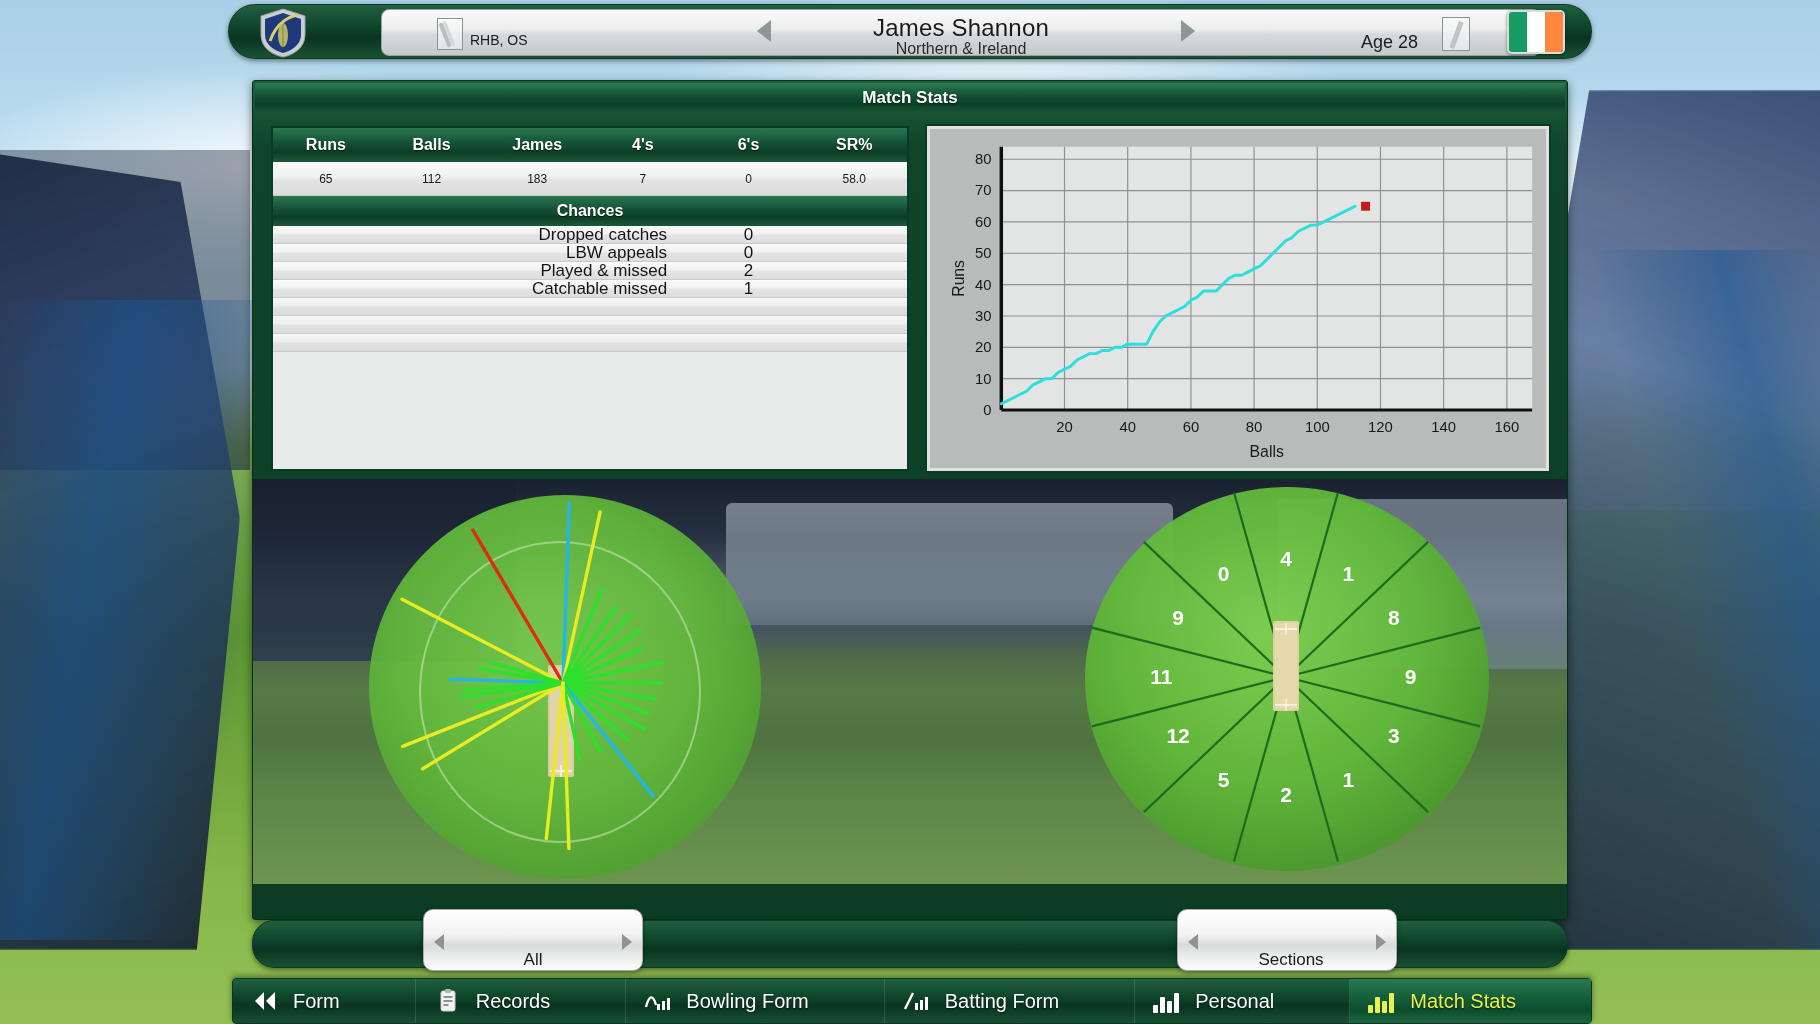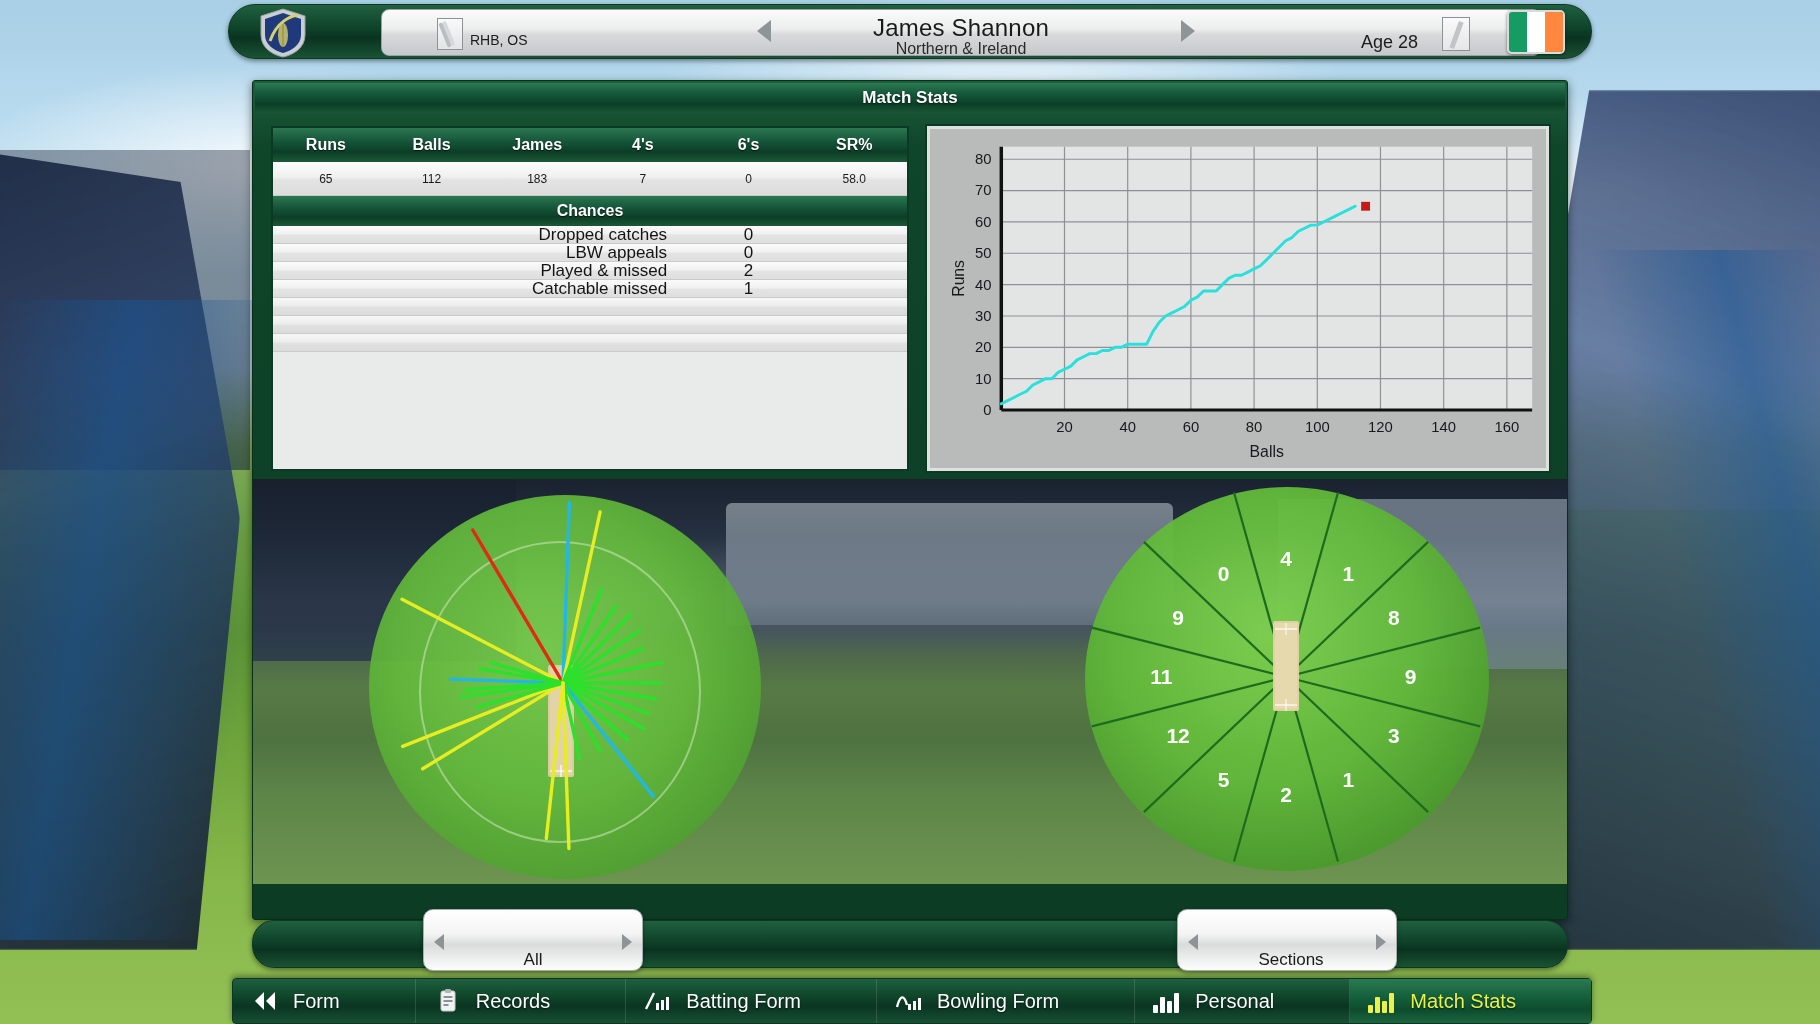--- a/index.html
+++ b/index.html
@@ -545,39 +545,39 @@
         <rect x="9.5" y="11" width="9" height="2" fill="#8b9296"></rect>
         <rect x="9.5" y="15" width="5" height="2" fill="#8b9296"></rect>
       </svg>
     </span>
     <span>Records</span>
   </div>
 
   <div class="navitem">
     <span class="navicon">
       <svg viewBox="0 0 28 24" width="28" height="24">
+        <path d="M2 18 C5 6, 9 5, 12 16" stroke="#fff" stroke-width="2.4" fill="none"></path>
+        <rect x="13" y="15" width="3" height="6" fill="#fff"></rect>
+        <rect x="18" y="12" width="3" height="9" fill="#fff"></rect>
+        <rect x="23" y="9" width="3" height="12" fill="#fff"></rect>
+      </svg>
+    </span>
+    <span>Bowling Form</span>
+  </div>
+
+  <div class="navitem">
+    <span class="navicon">
+      <svg viewBox="0 0 28 24" width="28" height="24">
         <path d="M2 20 L10 4" stroke="#fff" stroke-width="2.4" fill="none"></path>
         <rect x="12" y="14" width="3" height="7" fill="#fff"></rect>
         <rect x="17" y="11" width="3" height="10" fill="#fff"></rect>
         <rect x="22" y="8" width="3" height="13" fill="#fff"></rect>
       </svg>
     </span>
     <span>Batting Form</span>
-  </div>
-
-  <div class="navitem">
-    <span class="navicon">
-      <svg viewBox="0 0 28 24" width="28" height="24">
-        <path d="M2 18 C5 6, 9 5, 12 16" stroke="#fff" stroke-width="2.4" fill="none"></path>
-        <rect x="13" y="15" width="3" height="6" fill="#fff"></rect>
-        <rect x="18" y="12" width="3" height="9" fill="#fff"></rect>
-        <rect x="23" y="9" width="3" height="12" fill="#fff"></rect>
-      </svg>
-    </span>
-    <span>Bowling Form</span>
   </div>
 
   <div class="navitem">
     <span class="navicon bars-icon">
       <i style="height:8px"></i>
         <i style="height:16px"></i>
         <i style="height:12px"></i>
         <i style="height:20px"></i>
     </span>
     <span>Personal</span>

